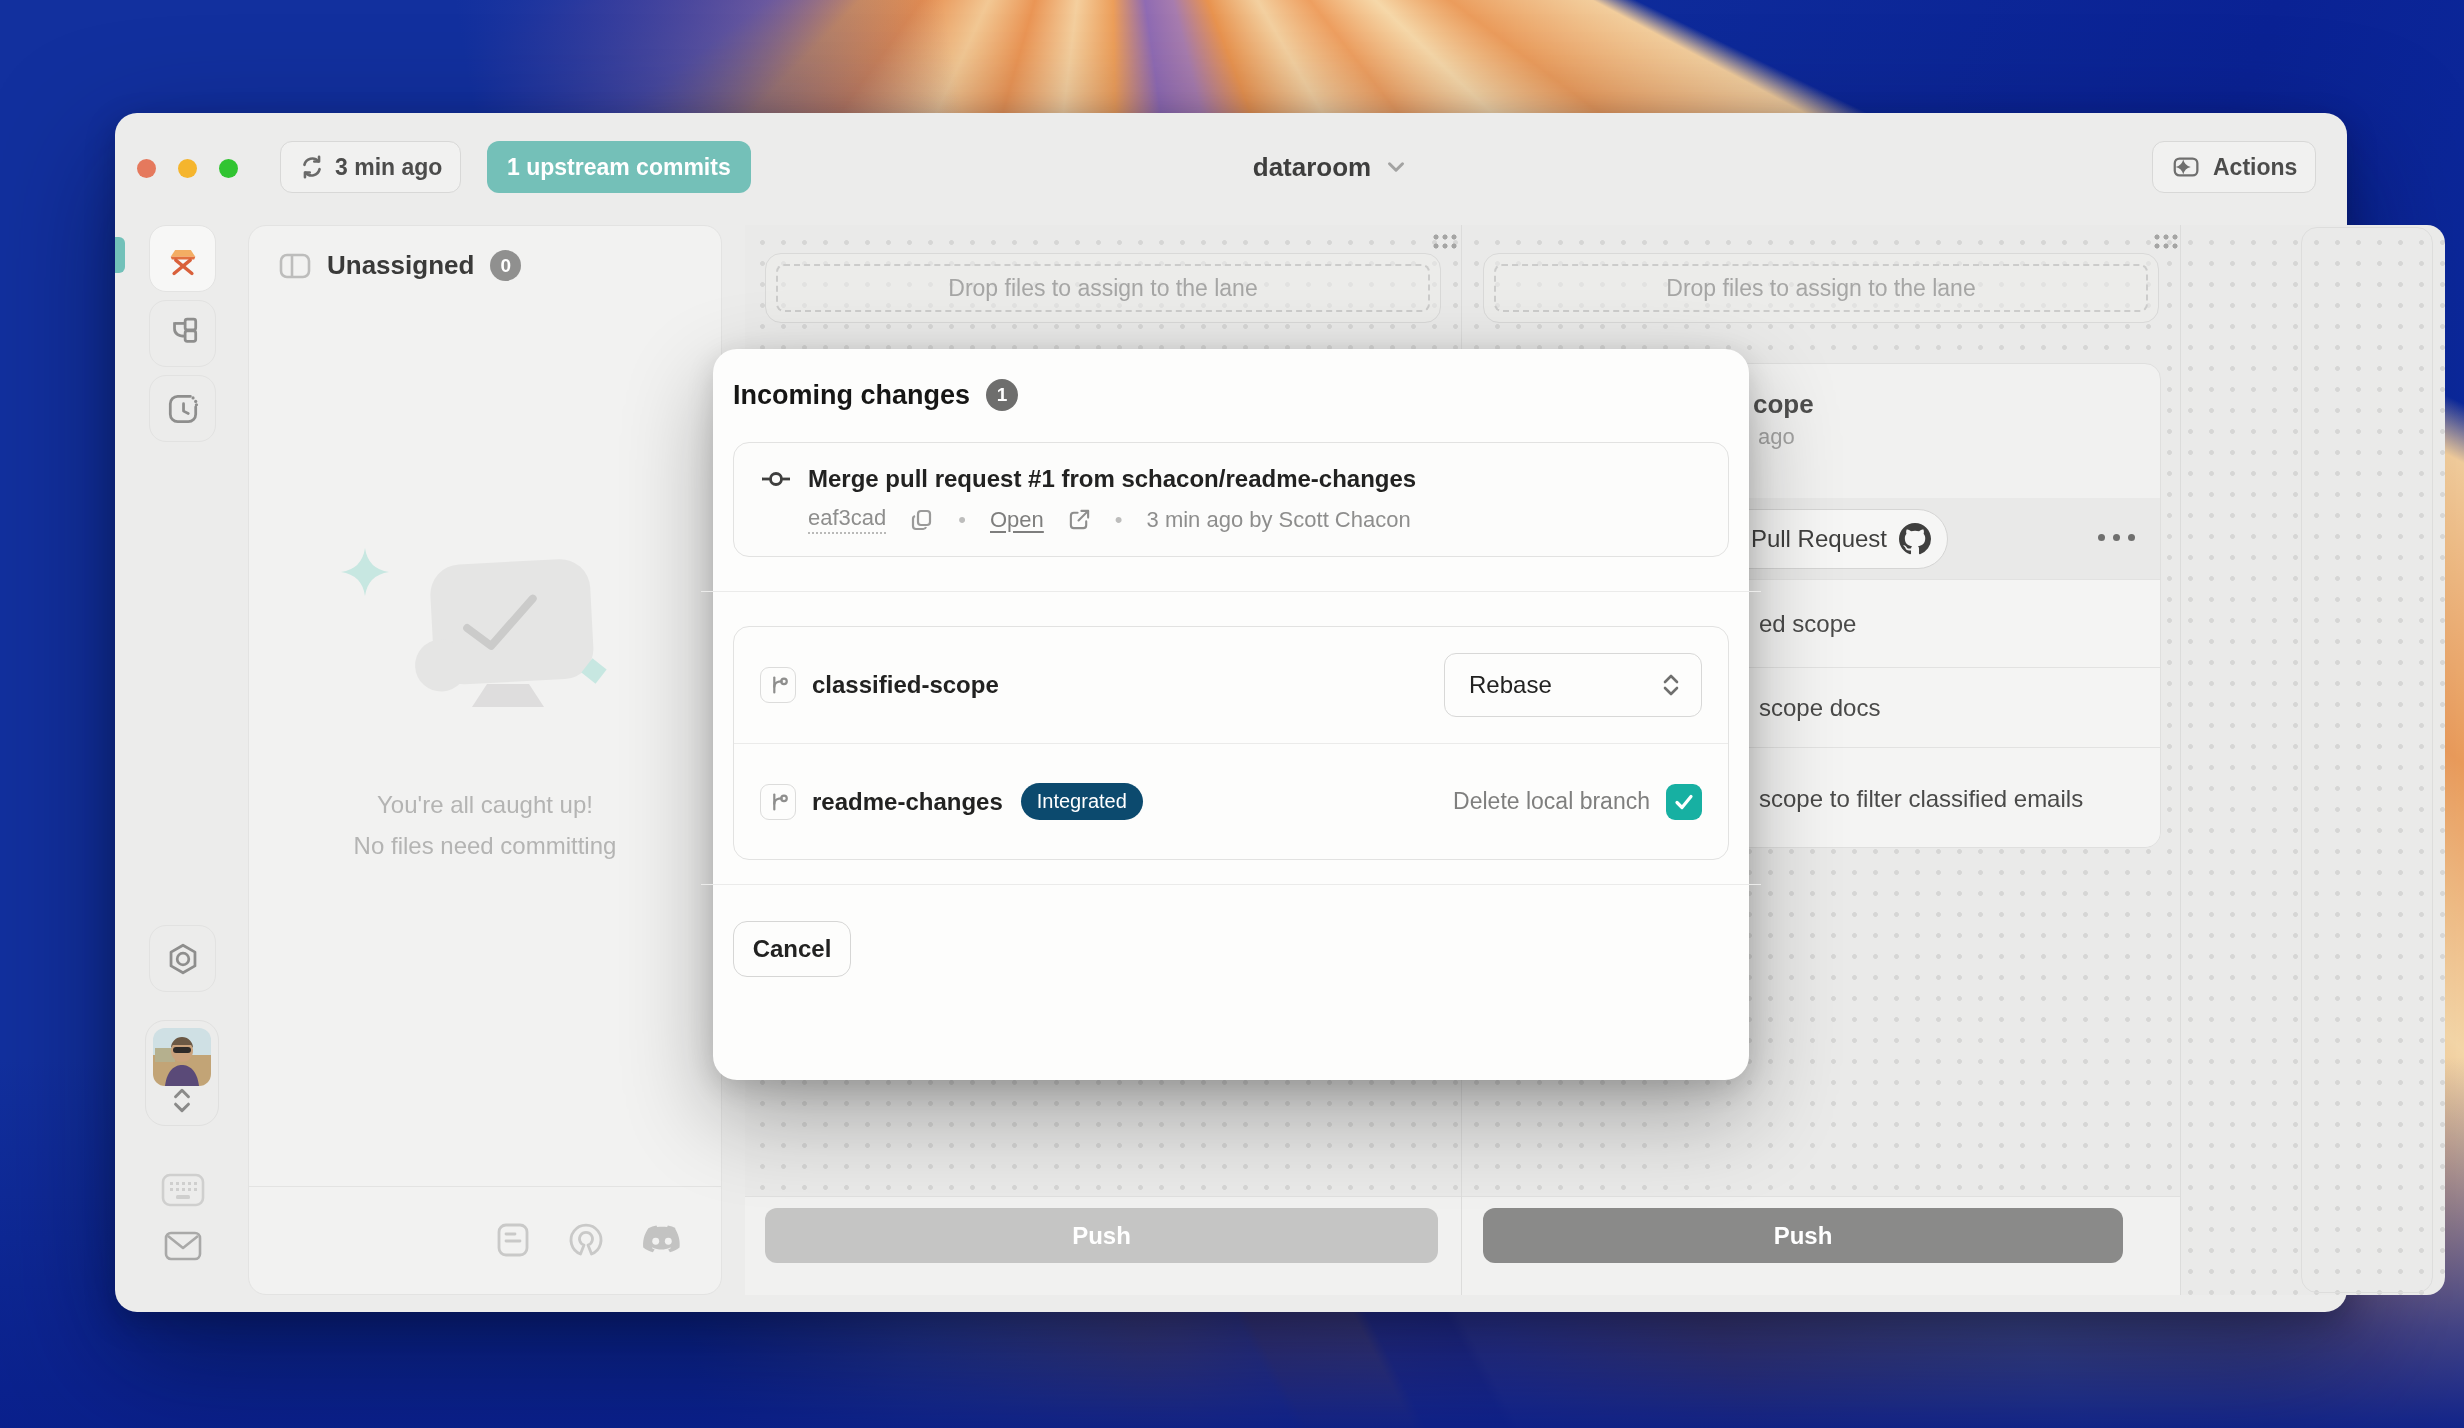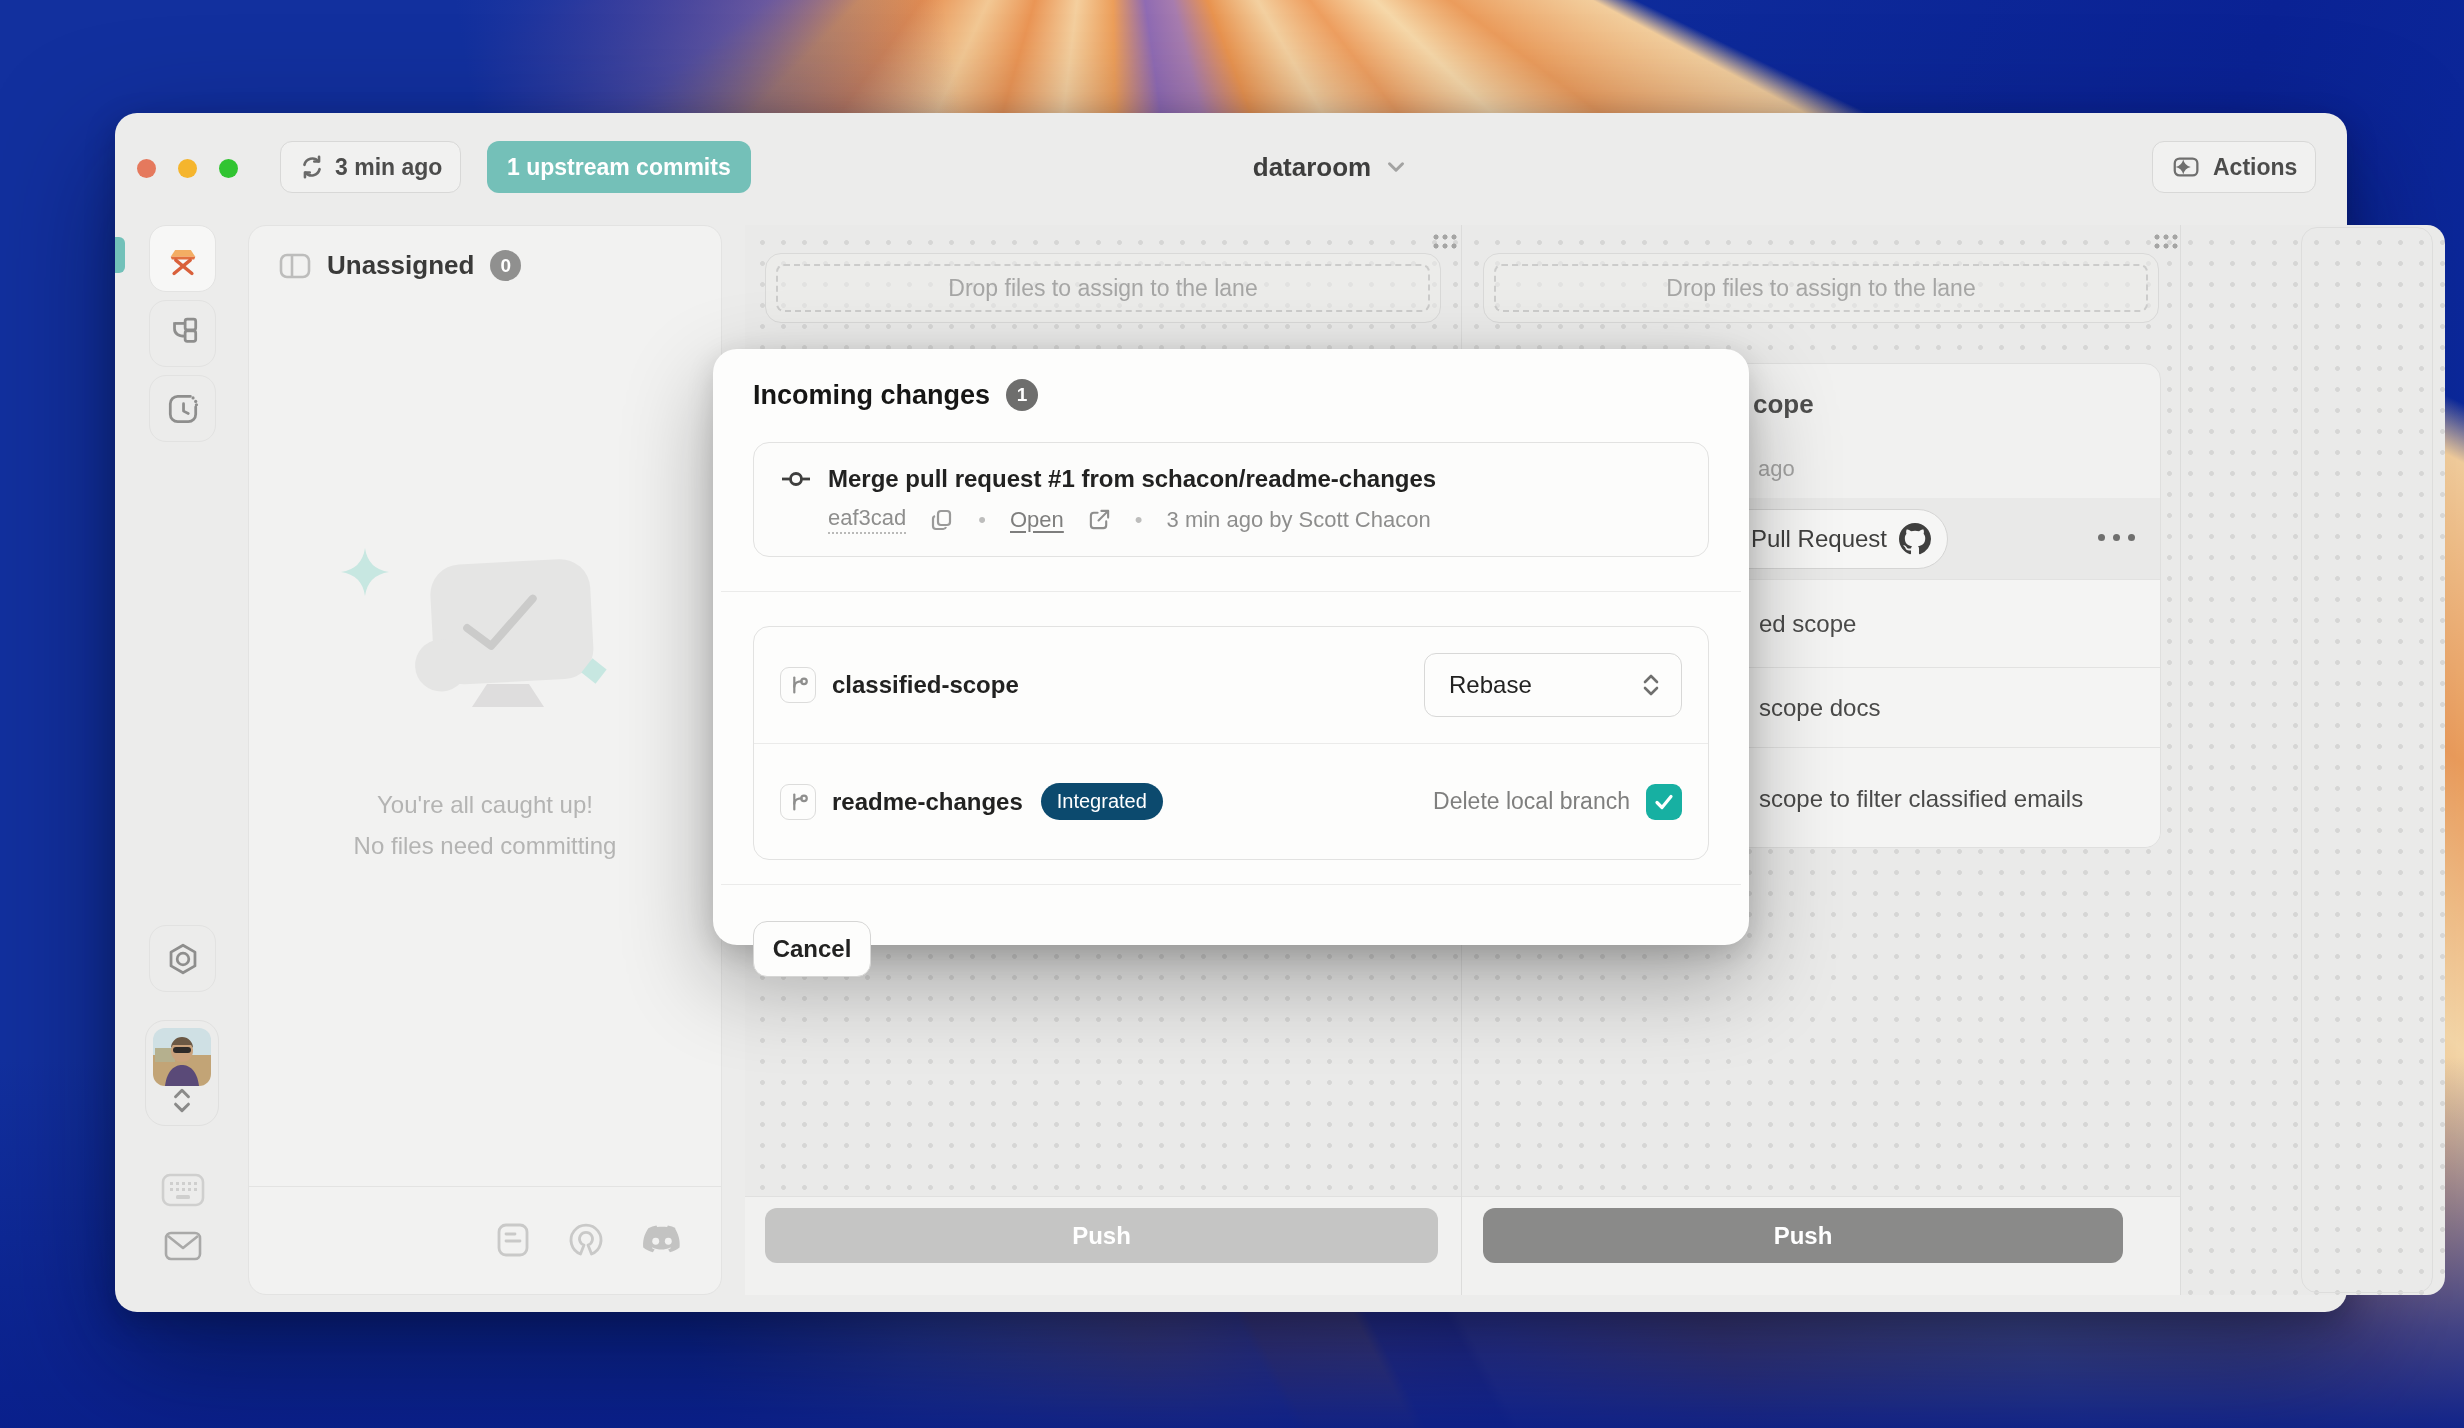--- a/index.html
+++ b/index.html
@@ -61,36 +61,36 @@
   .dots6 { width:25px; height:16px;
     background-image:radial-gradient(circle at 4px 4px,#a5a5a4 2.3px,rgba(0,0,0,0) 2.8px);
     background-size:9px 9px; }
   .lane-foot { top:971px; height:99px; background:#f1f1f0; border-top:1px solid #e0e0df; }
   .push { top:11px; height:55px; border:none; border-radius:12px; color:#fff; font-size:24px; font-weight:600;
     font-family:inherit; width:100%; position:relative; }
 
   .stack-card { left:737px; top:138px; width:679px; height:485px; background:#f1f1f0;
     border:1px solid #dfdfde; border-radius:16px; overflow:hidden; }
   .stack-title { left:270px; top:25px; font-size:26px; font-weight:700; color:#4f4f4e; }
-  .stack-meta { left:275px; top:92px; font-size:22px; color:#a3a3a2; }
+  .stack-meta { left:275px; top:60px; font-size:22px; color:#a3a3a2; }
   .pr-band { left:0; top:134px; width:679px; height:81px; background:#e9e9e8; }
   .pr-pill { left:120px; top:11px; width:345px; height:60px; background:#f6f6f5; border:1px solid #d5d5d4;
     border-radius:30px; display:flex; align-items:center; justify-content:flex-end; gap:12px;
     padding-right:16px; font-size:24px; color:#3f3f3e; }
   .mrow { left:0; width:679px; background:#f4f4f3; border-top:1px solid #e2e2e1;
     display:flex; align-items:center; }
   .mrow span { margin-left:276px; font-size:24px; color:#4a4a49; }
   .dot3 { display:flex; gap:8px; }
   .dot3 i { width:7px; height:7px; border-radius:50%; background:#6f6f6e; }
 
   .lane3 { left:1556px; top:2px; width:132px; height:1066px; border:1px solid #dddddc; border-radius:16px; }
 
   
-  .modal { left:598px; top:236px; width:1036px; height:596px; background:#fdfdfc; border-radius:24px;
-    box-shadow:0 35px 90px rgba(0,0,0,.30), 0 8px 28px rgba(0,0,0,.14); padding:30px 40px; z-index:50; }
+  .modal { left:598px; top:236px; width:1036px; height:731px; background:#fdfdfc; border-radius:24px;
+    box-shadow:0 35px 90px rgba(0,0,0,.30), 0 8px 28px rgba(0,0,0,.14); padding:30px 20px; z-index:50; }
   .modal h1 { font-size:27px; font-weight:700; color:#161615; }
   .m-badge { width:32px; height:32px; border-radius:50%; background:#6e6e6d; color:#fff;
     display:flex; align-items:center; justify-content:center; font-size:19px; font-weight:700; }
   .commit-card { margin-top:31px; border:1px solid #e2e2e1; border-radius:16px; background:#fcfcfb;
     padding:22px 26px; }
   .cc-title { display:flex; align-items:center; gap:14px; font-size:24px; font-weight:600; color:#222221; }
   .cc-meta { display:flex; align-items:center; gap:24px; margin:12px 0 0 48px; font-size:22px; color:#8e8e8d; }
   .sha { border-bottom:2px dotted #b9b9b8; padding-bottom:1px; cursor:pointer; }
   .openlink { text-decoration:underline; text-underline-offset:4px; color:#7e7e7d; cursor:pointer; }
   .bullet { color:#bdbdbc; }

